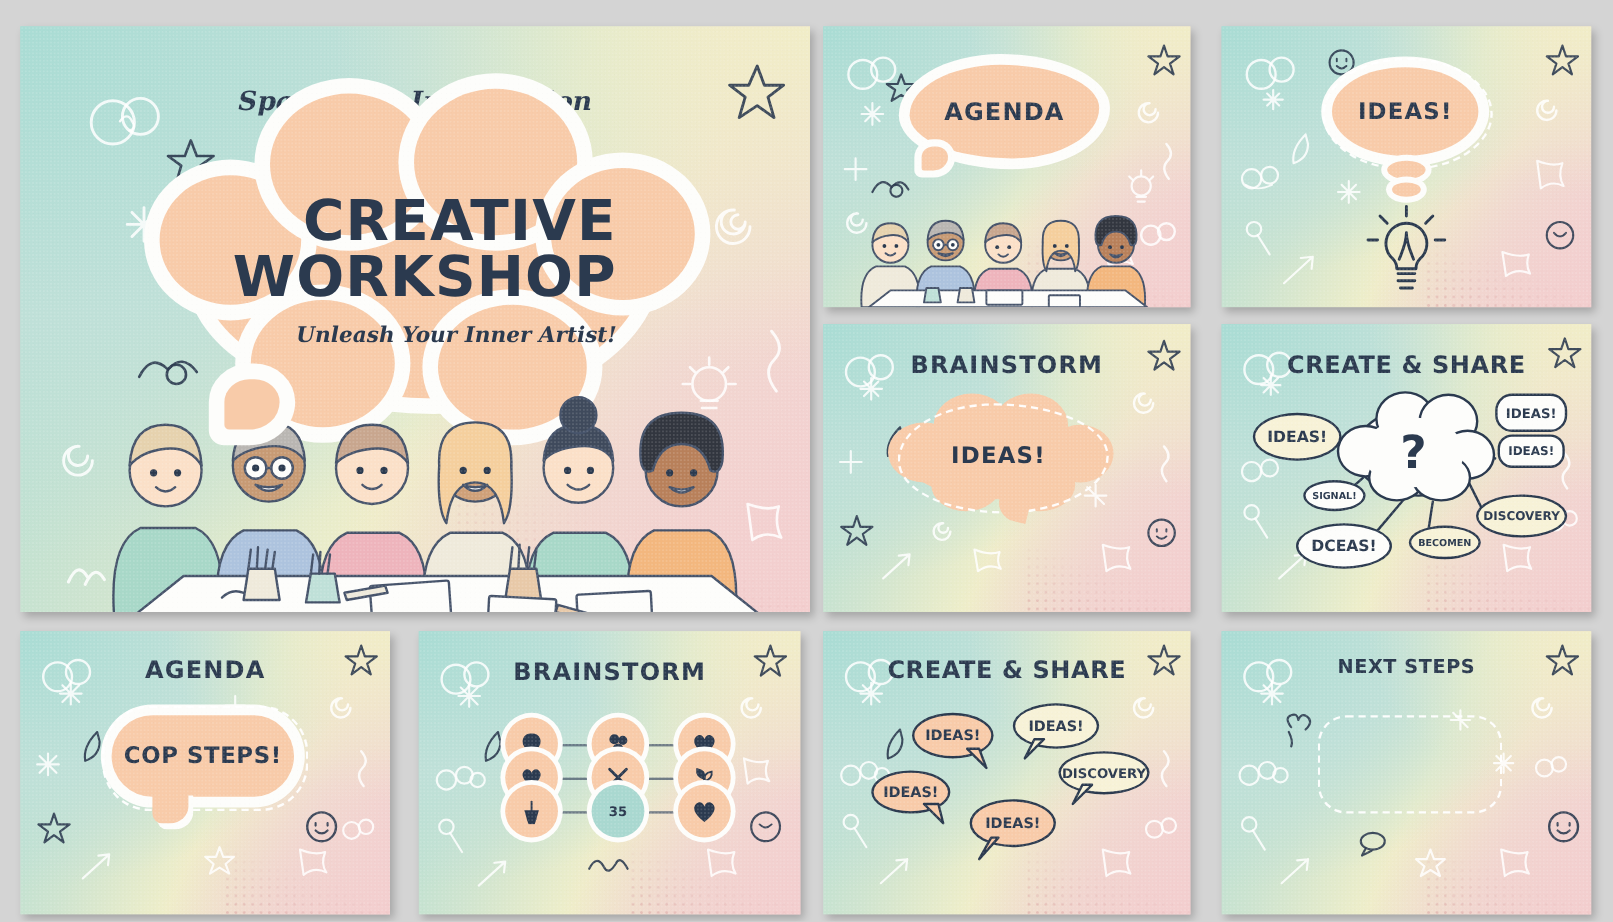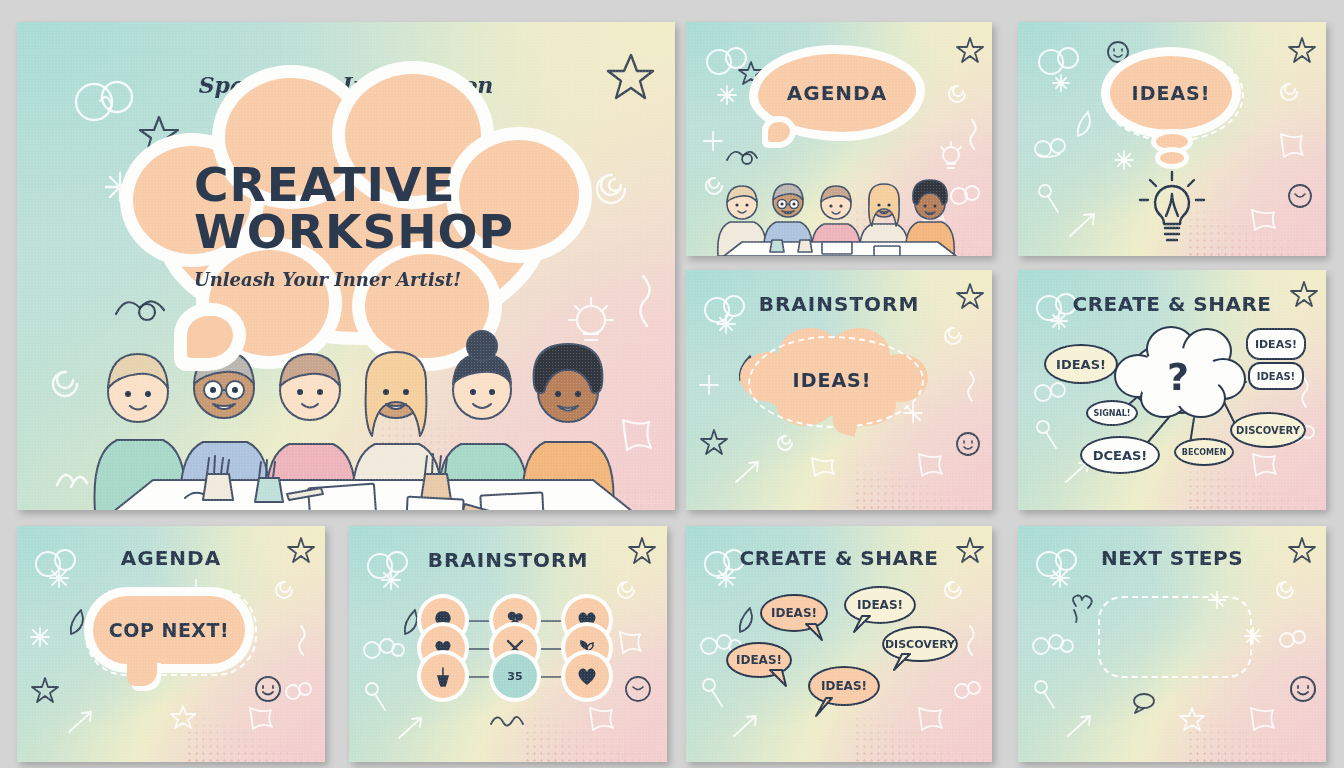--- a/index.html
+++ b/index.html
@@ -63,21 +63,21 @@
   #s-hero{left:17px;top:22px;width:658px;height:488px;}
   #s-hero .kicker{top:50px;font-size:22px;}
   .hero-cloud{
     position:absolute;left:152px;top:98px;width:370px;height:212px;
     background:#f8cba9;border-radius:46% 54% 48% 52% / 52% 46% 54% 48%;
     box-shadow:0 0 0 13px #fdfdfb, 3px 5px 10px rgba(0,0,0,.13);
     display:flex;flex-direction:column;align-items:center;justify-content:center;
   }
   .hero-cloud .lobe{position:absolute;background:#f8cba9;border-radius:50%;
     box-shadow:0 0 0 13px #fdfdfb;}
-  .hero-cloud .inner{position:relative;z-index:3;text-align:left;}
+  .hero-cloud .inner{position:relative;z-index:3;text-align:right;}
   .hero-title{
     color:#2b3a4f;font-weight:800;font-size:47px;line-height:.98;
     font-family:"DejaVu Sans", sans-serif;letter-spacing:1px;
   }
   .hero-sub{
     color:#2b3a4f;font-style:italic;font-weight:700;font-size:18px;
     font-family:"DejaVu Serif", serif;margin-top:14px;
   }
   .hero-cloud::before{
     content:"";position:absolute;z-index:1;left:18px;bottom:-26px;
@@ -605,21 +605,21 @@
       </svg>
       <svg style="left:228px;top:176px" width="32" height="28">
         <path class="dw" d="M5 6 q12 5 21 2 q-4 10 1 17 q-10 -5 -19 2 Z" stroke-width="1.8"></path>
       </svg>
     </div>
 
     <div class="heading" style="top:20px;font-size:20px;letter-spacing:1px">AGENDA</div>
 
     <div class="bub bub-peach bub-halo" style="left:76px;top:70px;width:152px;height:68px;border-radius:34px;
          font-size:19px;letter-spacing:.5px">
-      <span>COP NEXT!</span>
+      <span>COP STEPS!</span>
     </div>
     <div class="dashring" style="left:68px;top:62px;width:168px;height:84px;border-radius:40px"></div>
     <div style="position:absolute;left:110px;top:132px;width:30px;height:28px;background:#f8cba9;
          border-radius:0 0 50% 8px;box-shadow:4px 5px 0 0 #fdfdfb"></div>
   </div>
 
   <div class="slide" id="s-nodes" style="left:349px;top:526px;width:318px;height:236px">
     <div class="corner-dots"></div>
     <div class="doodles">
       <svg style="left:16px;top:22px" width="50" height="34">
@@ -870,18 +870,18 @@
       </svg>
       <svg style="left:270px;top:148px" width="30" height="30">
         <circle class="dd" cx="15" cy="15" r="12" stroke-width="2"></circle>
         <path class="dd" d="M10 12 v2 M20 12 v2 M10 18 q5 5 10 0" stroke-width="1.8"></path>
       </svg>
       <svg style="left:228px;top:176px" width="34" height="28">
         <path class="dw" d="M5 6 q13 5 22 2 q-4 10 1 18 q-11 -5 -20 2 Z" stroke-width="1.8"></path>
       </svg>
     </div>
 
-    <div class="heading" style="top:20px;font-size:20px;letter-spacing:.5px">NEXT STEPS</div>
+    <div class="heading" style="top:20px;font-size:16px;letter-spacing:.5px">NEXT STEPS</div>
 
     <div class="dashring" style="left:80px;top:70px;width:150px;height:78px;border-radius:24px"></div>
   </div>
 
 </div>
 
 </body></html>

